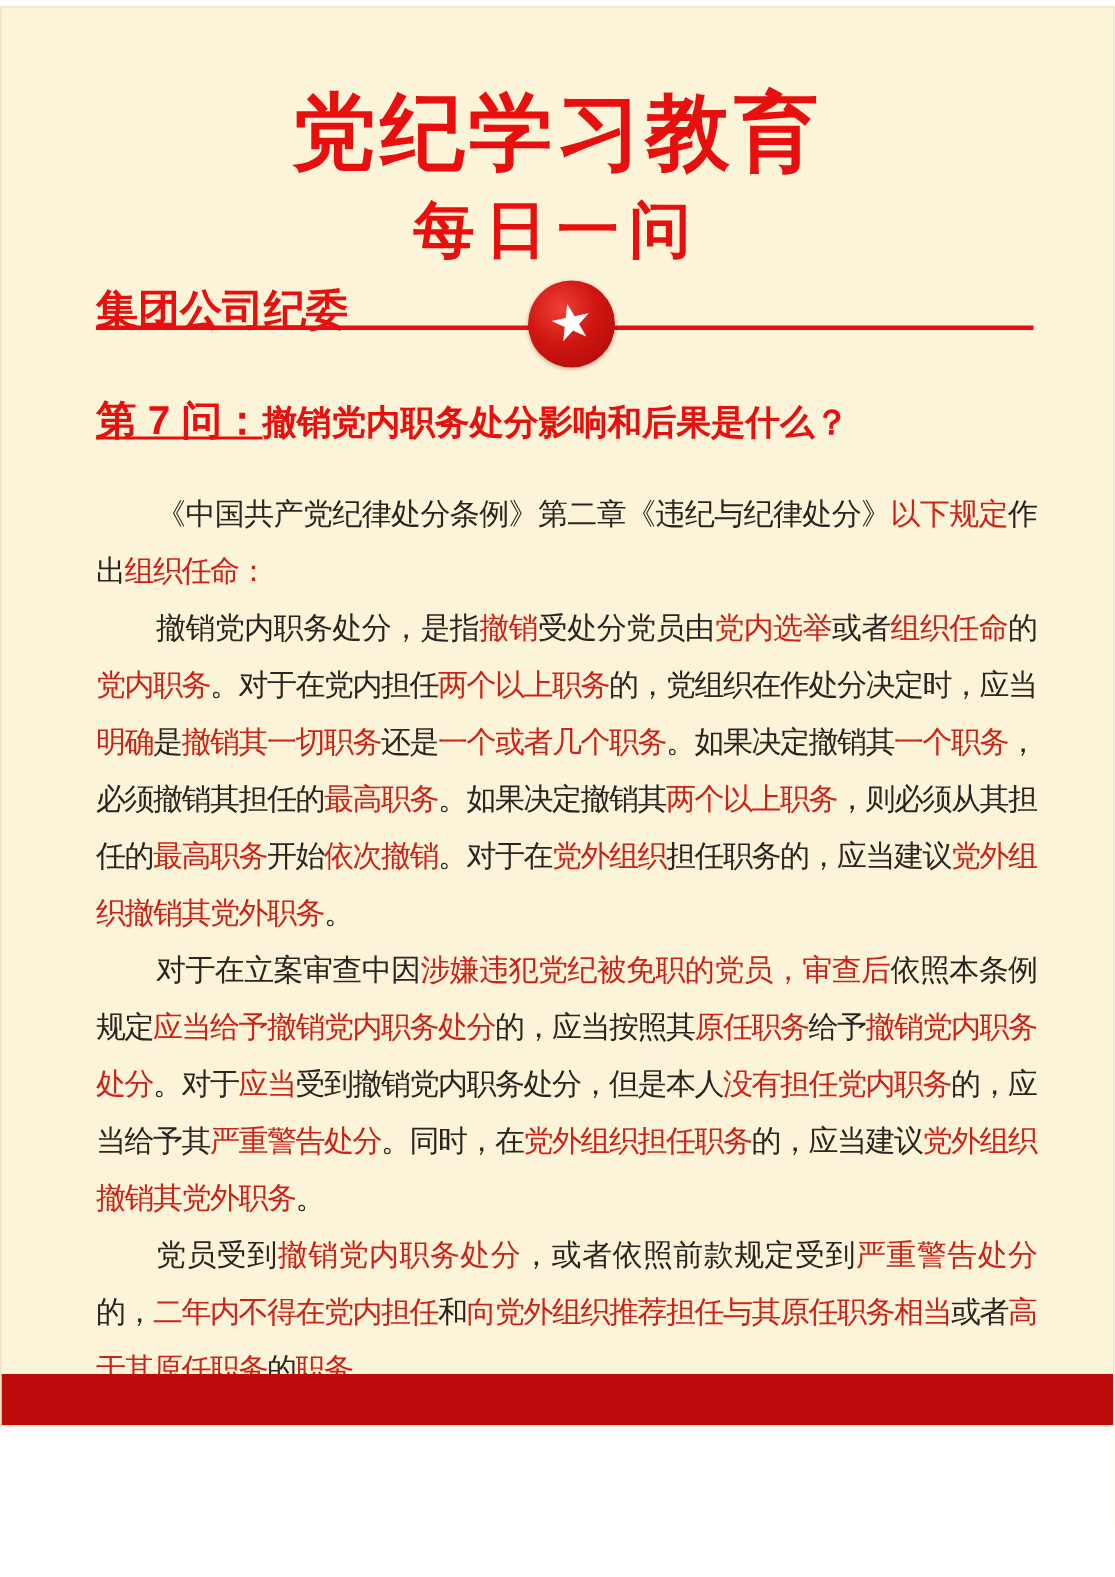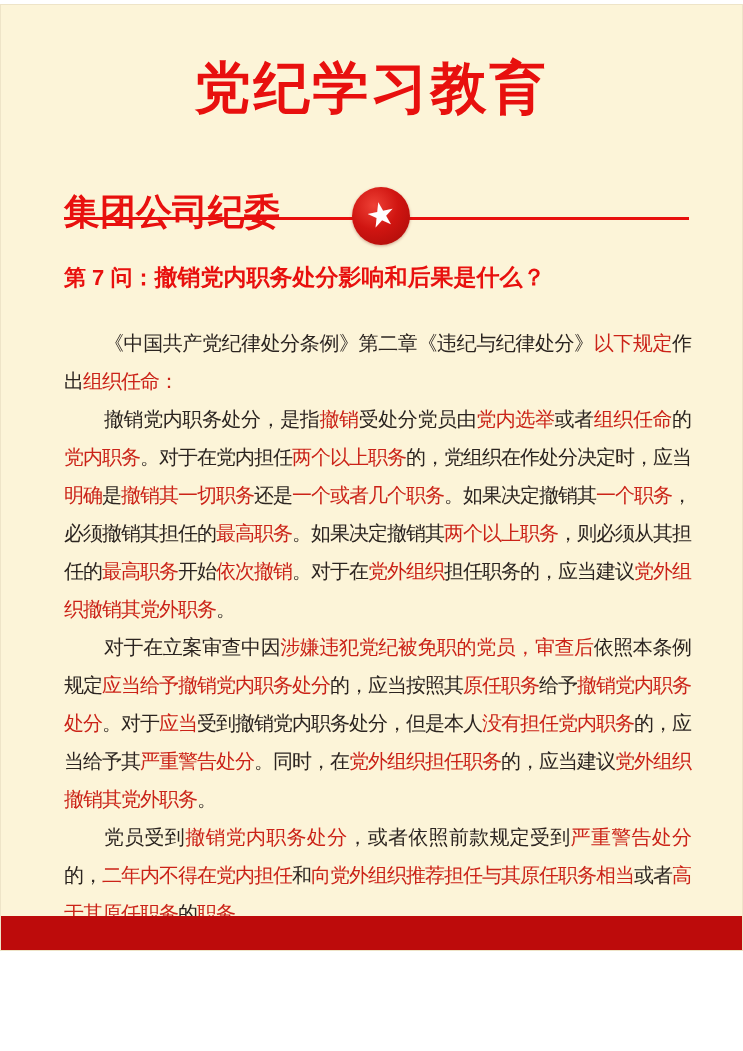--- a/index.html
+++ b/index.html
@@ -32,21 +32,21 @@
     font-weight: bold;
     font-size: 41px;
     letter-spacing: 7px;
     color: var(--title-red, #e8100e);
   }
   .org {
     position: absolute;
     top: 183px; left: 63px;
     font-family: "Liberation Sans", "DejaVu Sans", sans-serif;
     font-weight: 600;
-    font-size: 36px;
+    font-size: 28px;
     color: var(--title-red, #e8100e);
   }
   .date {
     position: absolute;
     top: 185px; right: 53px;
     font-family: "Liberation Serif", "DejaVu Serif", serif;
     font-size: 27px;
     color: var(--title-red, #e8100e);
   }
   .rule {
@@ -73,21 +73,21 @@
     margin-top: -3px;
   }
   .question {
     position: absolute;
     top: 257px; left: 63px; right: 40px;
     color: var(--title-red, #e8100e);
     font-family: "Liberation Sans", "DejaVu Sans", sans-serif;
     font-weight: bold;
     white-space: nowrap;
   }
-  .q-label { font-size: 22px; }
+  .q-label { font-size: 27px; text-decoration: underline; }
   .q-text  { font-size: 23px; }
   .body {
     position: absolute;
     top: 319px; left: 63px;
     width: 627px;
   }
   .para {
     font-size: 20px;
     line-height: 38px;
     letter-spacing: -1px;
@@ -127,20 +127,21 @@
     width: 100%; height: 34px;
     background: var(--bar-red, #bd0b0b);
   }
 </style>
 </head>
 <body>
 
 <div class="page">
 
   <h1 class="title">党纪学习教育</h1>
+  <div class="subtitle">每日一问</div>
 
   <div class="org">集团公司纪委</div>
   <div class="rule"></div>
   <div class="star-badge">
     <span class="star">★</span>
   </div>
 
   <div class="question"><span class="q-label">第 7 问：</span><span class="q-text">撤销党内职务处分影响和后果是什么？</span></div>
 
   <div class="body" id="paragraphs">

